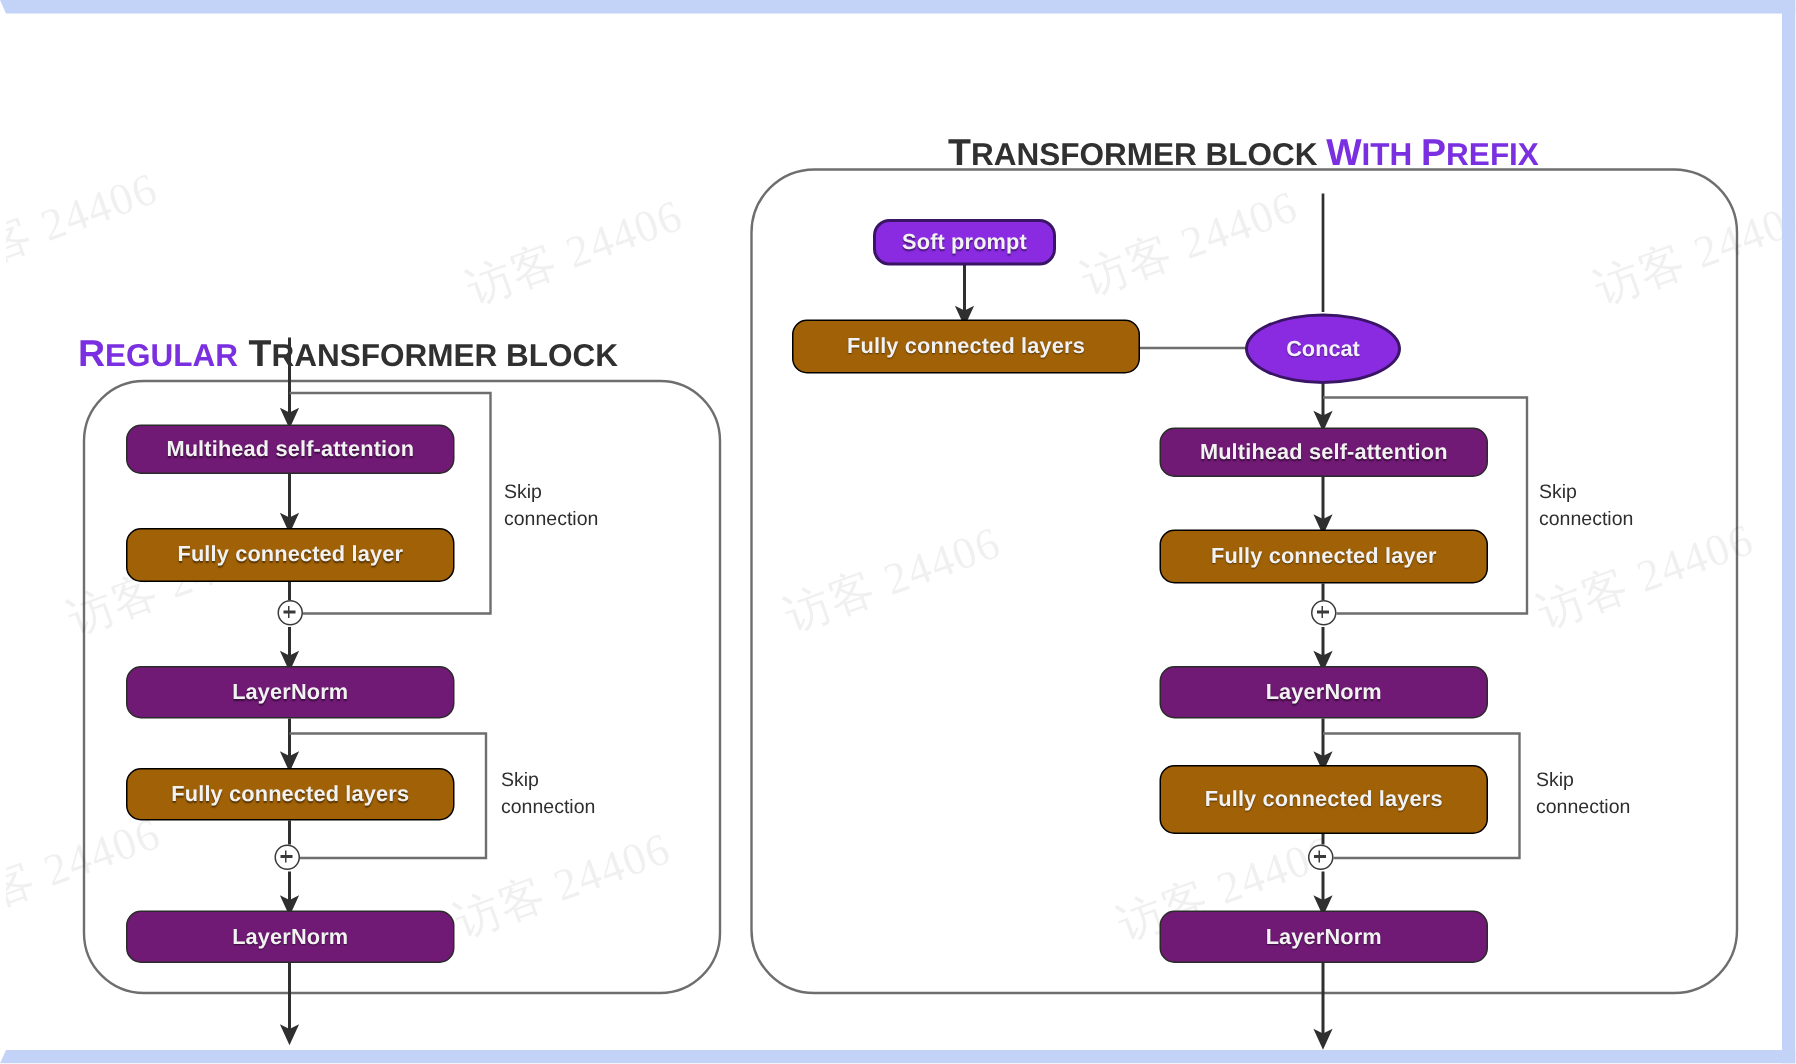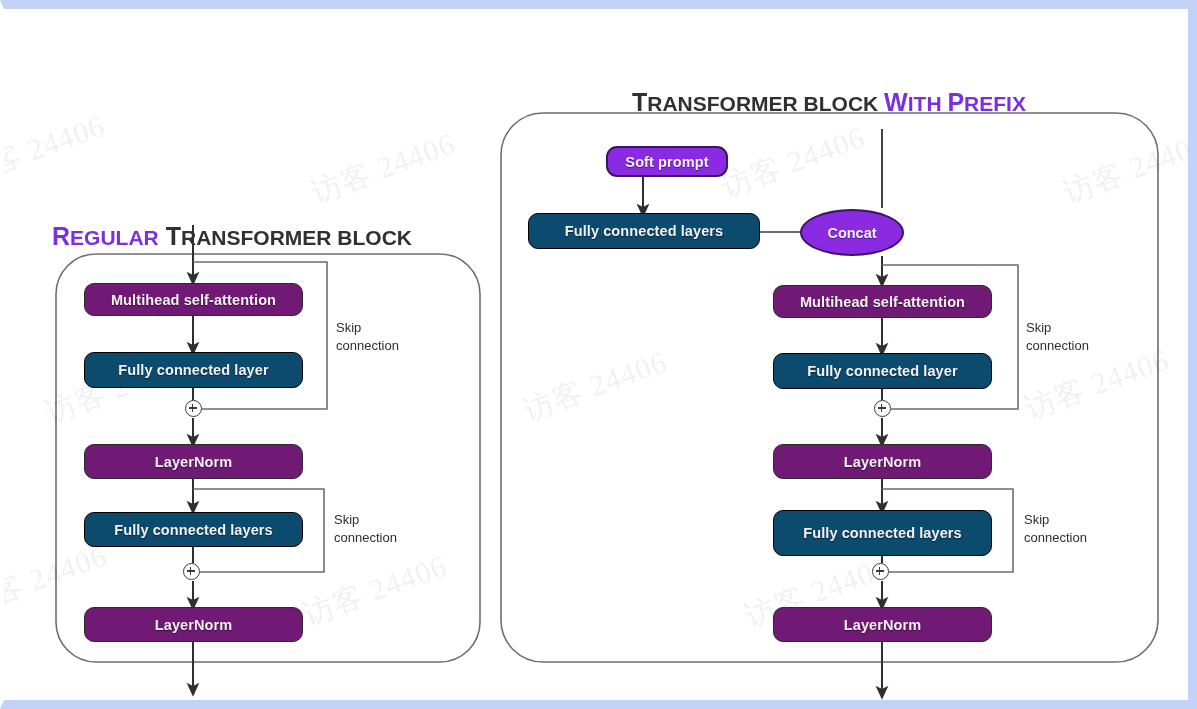--- a/index.html
+++ b/index.html
@@ -57,25 +57,24 @@
   .node{
     position:absolute;z-index:12;box-sizing:border-box;
     display:flex;align-items:center;justify-content:center;
     color:#f2f2f2;border-radius:10px;
     font-size:14.5px;font-weight:bold;white-space:nowrap;
     letter-spacing:.1px;
     border:1px solid #121212;
     text-shadow:0 1px 1px rgba(0,0,0,.5);
   }
   .node.gray{background:#701a75;border-color:#2b2b2b;}
-  .node.black{background:#0c4a6e;border-color:#000;}
+  .node.black{background:#a16207;border-color:#000;}
   .node.purple{
     background:#8a2be2;border:2px solid #3a1566;border-radius:11px;
     font-size:14.5px;
-    margin-left:24px;
   }
   .ellipse{
     position:absolute;z-index:12;box-sizing:border-box;
     display:flex;align-items:center;justify-content:center;
     background:#8a2be2;border:2px solid #3a1566;border-radius:50%;
     color:#f4f0ff;font-size:14.5px;font-weight:bold;white-space:nowrap;
     text-shadow:0 1px 1px rgba(0,0,0,.45);
   }
 
   
@@ -198,21 +197,21 @@
 
   <div class="skiplabel" style="left:334px;top:511px;">
     <span>Skip</span><br>
     <span>connection</span>
   </div>
 
   <div class="node purple" style="left:582px;top:146px;width:122px;height:31px;">Soft prompt</div>
 
   <div class="node black" style="left:528px;top:213px;width:232px;height:36px;">Fully connected layers</div>
 
-  <div class="ellipse" style="left:800px;top:209px;width:104px;height:47px;">Concat</div>
+  <div class="ellipse" style="left:830px;top:209px;width:104px;height:47px;">Concat</div>
 
   <div class="node gray" style="left:773px;top:285px;width:219px;height:33px;">Multihead self-attention</div>
 
   <div class="node black" style="left:773px;top:353px;width:219px;height:36px;">Fully connected layer</div>
 
   <div class="addnode" style="left:873.5px;top:400px;"></div>
 
   <div class="node gray" style="left:773px;top:444px;width:219px;height:35px;">LayerNorm</div>
 
   <div class="node black" style="left:773px;top:510px;width:219px;height:46px;">Fully connected layers</div>

